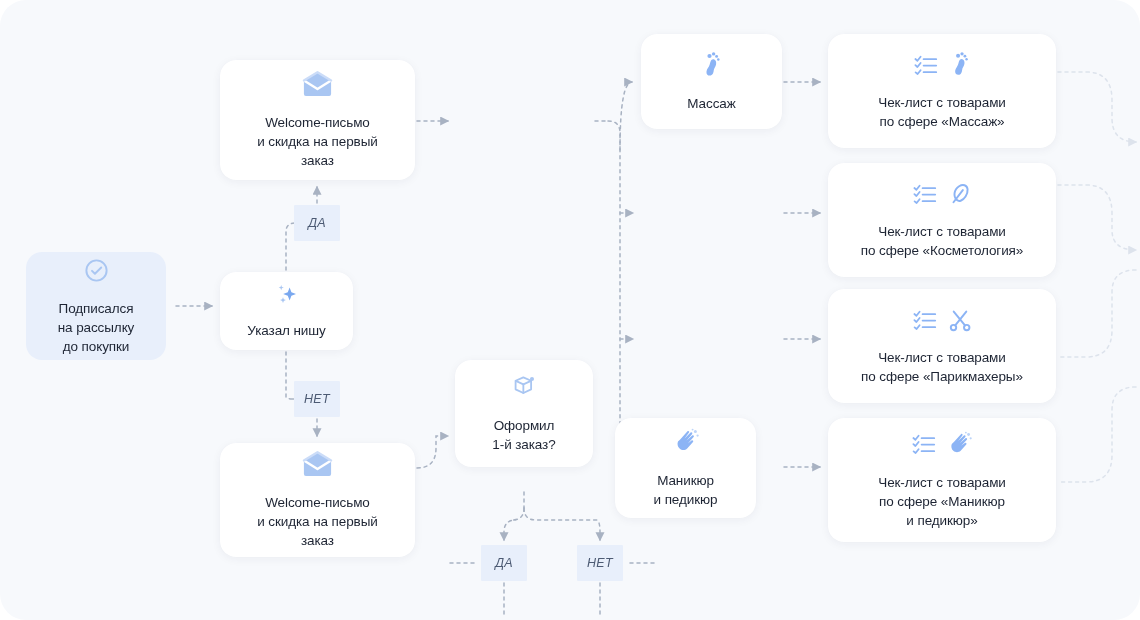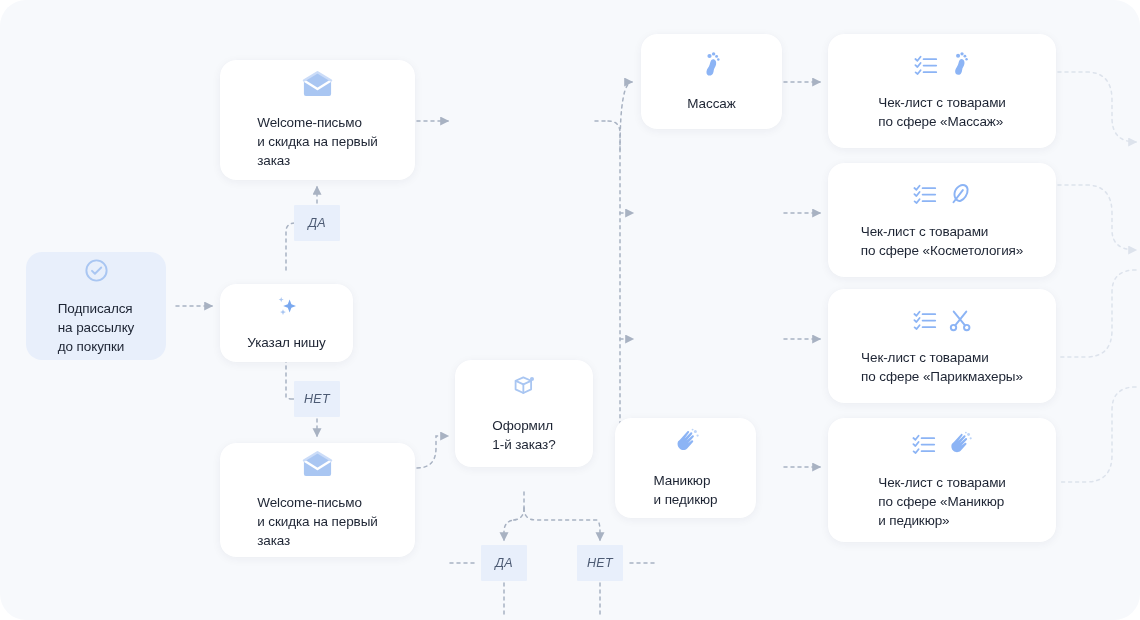--- a/index.html
+++ b/index.html
@@ -20,20 +20,21 @@
 
   .node {
     position: absolute;
     background: #ffffff;
     border-radius: 16px;
     box-shadow: 0 2px 10px rgba(28,44,80,0.055), 0 0 1px rgba(28,44,80,0.04);
     display: flex;
     flex-direction: column;
     align-items: center;
     justify-content: center;
+    text-align: center;
     color: #1d2433;
   }
   .node.start {
     background: #e8effb;
     box-shadow: none;
   }
   .node .label {
     font-size: 13.5px;
     line-height: 19px;
     letter-spacing: -0.1px;
@@ -144,21 +145,21 @@
           <path d="M3 10.4 L17 19.2 L31 10.4" fill="none" stroke="#ffffff" stroke-width="2.4" stroke-linecap="round" stroke-linejoin="round"></path>
           <path d="M3 10.4 L17 1.8 L31 10.4" fill="none" stroke="#cbdcf8" stroke-width="2.4" stroke-linecap="round" stroke-linejoin="round"></path>
         </svg>
       </span>
     </div>
     <div class="label">Welcome-письмо
 и скидка на первый
 заказ</div>
   </div>
 
-  <div class="node" style="left:220px;top:284px;width:133px;height:78px">
+  <div class="node" style="left:220px;top:272px;width:133px;height:78px">
     <div class="icons" style="margin-bottom:8px">
       <span>
         <svg width="28" height="26" viewBox="0 0 28 26" fill="#7aa8ef">
           <path d="M16.6 4.6 L18.4 9.2 L23 11 L18.4 12.8 L16.6 17.4 L14.8 12.8 L10.2 11 L14.8 9.2 Z"></path>
           <path d="M8.2 2.0 L8.9 3.9 L10.8 4.6 L8.9 5.3 L8.2 7.2 L7.5 5.3 L5.6 4.6 L7.5 3.9 Z" fill="#a9c6f2"></path>
           <path d="M10.0 14.2 L10.8 16.3 L12.9 17.1 L10.8 17.9 L10.0 20.0 L9.2 17.9 L7.1 17.1 L9.2 16.3 Z" fill="#a9c6f2"></path>
         </svg>
       </span>
     </div>
     <div class="label">Указал нишу</div>

